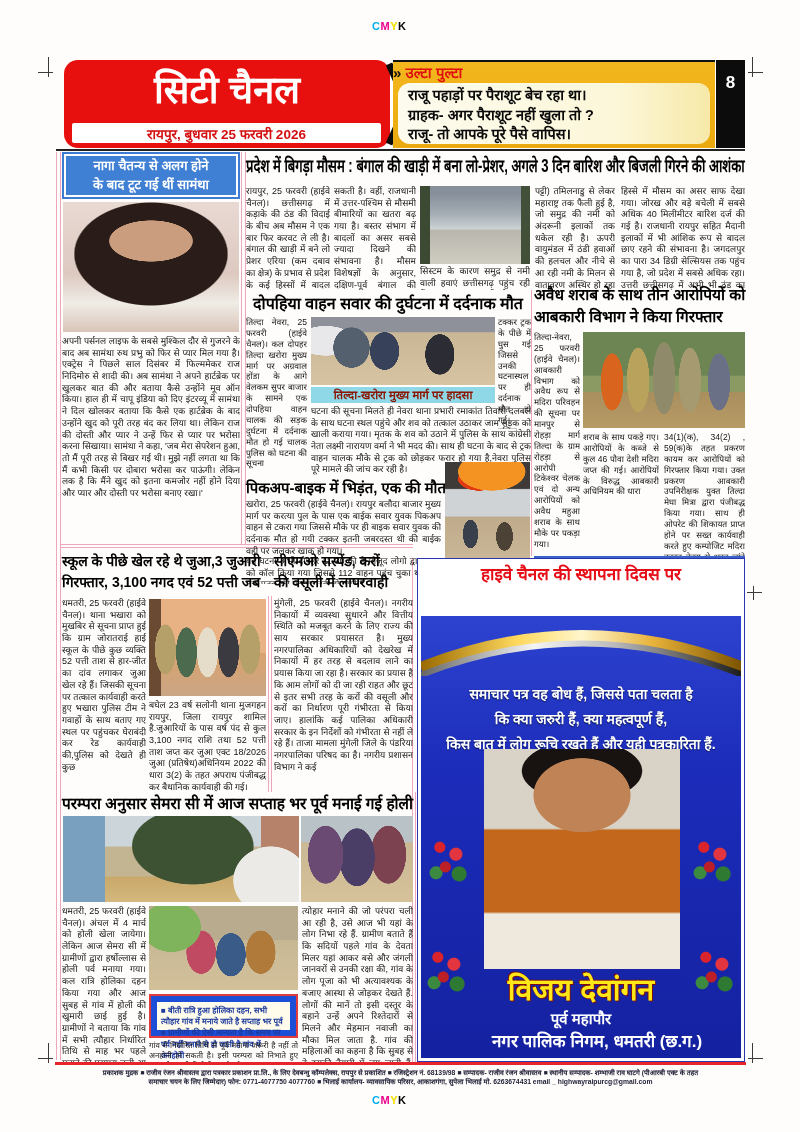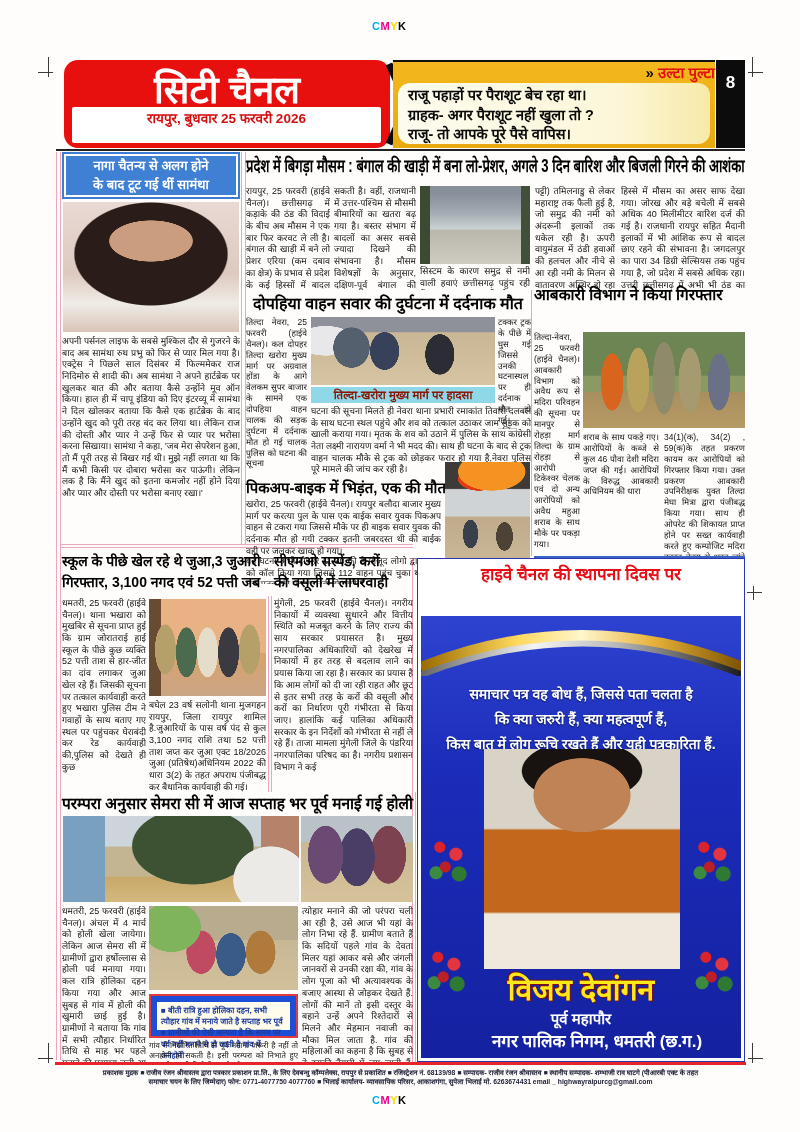--- a/index.html
+++ b/index.html
@@ -15,21 +15,21 @@
   .cropv{position:absolute;width:1.2px;height:20px;background:#3a3a3a;}
   .croph{position:absolute;height:1.2px;width:15px;background:#3a3a3a;}
   .cmyk span{font-weight:bold;font-size:11px;letter-spacing:.5px;}
   .cmyk .c{color:#00aeef}.cmyk .m{color:#ec008c}.cmyk .y{color:#f7e400;text-shadow:0 0 1px #ddd}.cmyk .k{color:#000}
   
   .mast-red{background:#e8100f;border-radius:14px;}
   .mast-title{color:#fff;font-weight:bold;font-size:38px;text-align:center;}
   .mast-strip{background:#fff;border-radius:2px;text-align:center;}
   .mast-date{color:#d40f10;font-weight:bold;font-size:13.5px;line-height:24px;}
   .joke-box{background:linear-gradient(180deg,#f3b81e,#eaa90e);border-top:2.5px solid #111;}
-  .joke-title{color:#e01110;font-weight:bold;font-size:15px;text-align:right;line-height:21px;}
+  .joke-title{color:#e01110;font-weight:bold;font-size:15px;text-align:left;line-height:21px;}
   .joke-inner{background:linear-gradient(90deg,#fdfbee 0%,#fcf7d9 70%,#f7e9a8 100%);border-radius:12px;padding:3px 10px;}
   .joke-line{color:#0a0a0a;font-weight:bold;font-size:14.5px;line-height:19.5px;text-align:left;}
   .pagebar{background:#0c0c0c;color:#fff;text-align:center;}
   
   .photo{background-color:#cfcabe;}
   .ph-samantha{background:
      radial-gradient(ellipse 24% 16% at 50% 30%,#c99d7d 98%,transparent),
      radial-gradient(ellipse 44% 40% at 50% 40%,#2a1d19 98%,transparent),
      linear-gradient(180deg,#e9d9d3 0%,#ddc9c0 55%,#efece6 78%,#d9c4b8 100%);}
   .ph-weather{background:
@@ -126,21 +126,21 @@
   <div class="croph" style="left:748px;top:72px;"></div>
   <div class="cropv" style="left:48px;top:1043px;"></div>
   <div class="croph" style="left:38px;top:1058px;"></div>
   <div class="cropv" style="left:752px;top:1043px;"></div>
   <div class="croph" style="left:748px;top:1058px;"></div>
   <div class="cropv" style="left:753px;top:586px;height:14px;"></div>
   <div class="croph" style="left:747px;top:592px;"></div>
 
   <div class="abs mast-red" style="left:64px;top:60px;width:326px;height:88px;">
     <div class="abs mast-title" style="left:0;top:2px;width:100%;"><span class="fitline" style="transform-origin: 50% 50%; transform: scaleX(1);">सिटी चैनल</span></div>
-    <div class="abs mast-strip" style="left:8px;right:9px;bottom:5px;height:36px;">
+    <div class="abs mast-strip" style="left:8px;right:9px;bottom:5px;height:20px;">
       <span class="mast-date fitline" style="transform-origin: 50% 50%; transform: scaleX(1);">रायपुर, बुधवार 25 फरवरी 2026</span>
     </div>
   </div>
   <svg class="abs" style="left:386px;top:61px;" width="26" height="86" viewBox="0 0 26 86">
     <path d="M3,3 L21,43 L3,83" fill="none" stroke="#0b0b0b" stroke-width="7"></path>
   </svg>
   <div class="abs joke-box" style="left:393px;top:60px;width:322px;height:88px;">
     <div class="joke-title"><span style="color:#111">»</span> <span class="fitline" style="transform-origin: 50% 50%; transform: scaleX(1);">उल्टा पुल्टा</span></div>
     <div class="abs joke-inner" style="left:5px;right:5px;top:21px;bottom:4px;">
       <div class="joke-line"><span class="fitline" style="transform-origin: 0px 50%; transform: scaleX(1);">राजू पहाड़ों पर पैराशूट बेच रहा था।</span></div>
@@ -189,20 +189,21 @@
   </div>
   <div class="abs small-txt" style="left:246px;top:317px;width:61px;height:160px;">तिल्दा नेवरा, 25 फरवरी (हाईवे चैनल)। कल दोपहर तिल्दा खरोरा मुख्य मार्ग पर अग्रवाल होंडा के आगे वेलकम सुपर बाजार के सामने एक दोपहिया वाहन चालक की सड़क दुर्घटना में दर्दनाक मौत हो गई चालक पुलिस को घटना की सूचना</div>
   <div class="abs photo ph-accident" style="left:311px;top:317px;width:184px;height:68px;"></div>
   <div class="abs caption" style="left:311px;top:387px;width:184px;height:16px;">
     <span class="fitline" style="transform-origin: 50% 50%; transform: scaleX(1);">तिल्दा-खरोरा मुख्य मार्ग पर हादसा</span>
   </div>
   <div class="abs small-txt" style="left:498px;top:317px;width:33px;height:112px;">टक्कर ट्रक के पीछे में घुस गई जिससे उनकी घटनास्थल पर ही दर्दनाक मौत हो गई। पुलिस आसपास लगे सीसीटीवी खंगालेगी तभी घटना की सही जानकारी मिल पाएगी ट्रक वाहन तिल्दा से खरोरा की तरफ जा रही थी।</div>
   <div class="abs body-txt" style="left:311px;top:406px;width:220px;height:71px;">घटना की सूचना मिलते ही नेवरा थाना प्रभारी रमाकांत तिवारी दलबल के साथ घटना स्थल पहुंचे और शव को तत्काल उठाकर जाम सड़क को खाली कराया गया। मृतक के शव को उठाने में पुलिस के साथ कांग्रेसी नेता लक्ष्मी नारायण वर्मा ने भी मदद की। साथ ही घटना के बाद से ट्रक वाहन चालक मौके से ट्रक को छोड़कर फरार हो गया है,नेवरा पुलिस पूरे मामले की जांच कर रही है।</div>
 
   <div class="abs hl" style="left:534px;top:284px;width:211px;font-size:15.5px;line-height:22px;text-align:left;">
+    <div><span class="fitline" style="transform-origin: 0px 50%; transform: scaleX(1);">अवैध शराब के साथ तीन आरोपियों को</span></div>
     <div><span class="fitline" style="transform-origin: 0px 50%; transform: scaleX(1);">आबकारी विभाग ने किया गिरफ्तार</span></div>
   </div>
   <div class="abs small-txt" style="left:534px;top:332px;width:46px;height:224px;">तिल्दा-नेवरा, 25 फरवरी (हाईवे चैनल)। आबकारी विभाग को अवैध रूप से मदिरा परिवहन की सूचना पर मानपुर से रोहड़ा मार्ग तिल्दा के ग्राम रोहड़ा से आरोपी टिकेश्वर चेलक एवं दो अन्य आरोपियों को अवैध महुआ शराब के साथ मौके पर पकड़ा गया।</div>
   <div class="abs photo ph-liquor" style="left:583px;top:332px;width:162px;height:96px;"></div>
   <div class="abs small-txt" style="left:583px;top:432px;width:76px;height:124px;">शराब के साथ पकड़े गए। आरोपियों के कब्जे से कुल 46 पौवा देशी मदिरा जप्त की गई। आरोपियों के विरुद्ध आबकारी अधिनियम की धारा</div>
   <div class="abs small-txt" style="left:664px;top:432px;width:81px;height:124px;">34(1)(क), 34(2) , 59(क)के तहत प्रकरण कायम कर आरोपियों को गिरफ्तार किया गया। उक्त प्रकरण आबकारी उपनिरीक्षक युक्त तिल्दा मेघा मित्रा द्वारा पंजीबद्ध किया गया। साथ ही ओपरेट की शिकायत प्राप्त होने पर सख्त कार्यवाही करते हुए कम्पोजिट मदिरा दुकान नेवरा से भरत जांदे को धारा 59(ग) का प्रकरण कायम कर तत्काल सेवा से पृथक किया गया। उक्त कार्यवाही में आबकारी उपनिरीक्षक मिलिन्दा सुमन और आबकारी मुख्य आरक्षक दिनेश भुए का विशेष योगदान रहा।</div>
   <div class="abs" style="left:534px;top:556px;width:211px;height:1.5px;background:#3a62c8;"></div>
 
   <div class="abs hl" style="left:246px;top:477px;width:200px;height:20px;font-size:15px;">
     <span class="fitline" style="transform-origin: 0px 50%; transform: scaleX(0.990099);">पिकअप-बाइक में भिड़ंत, एक की मौत</span>

